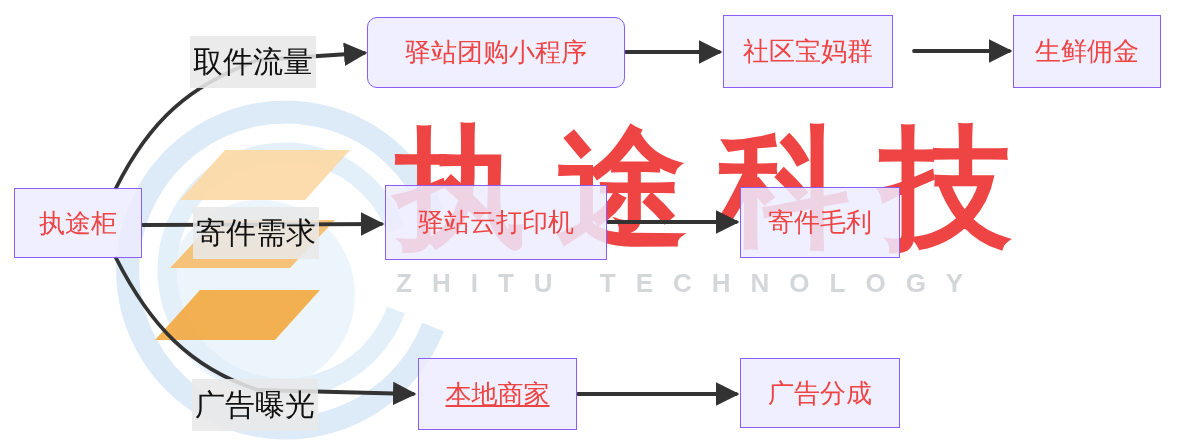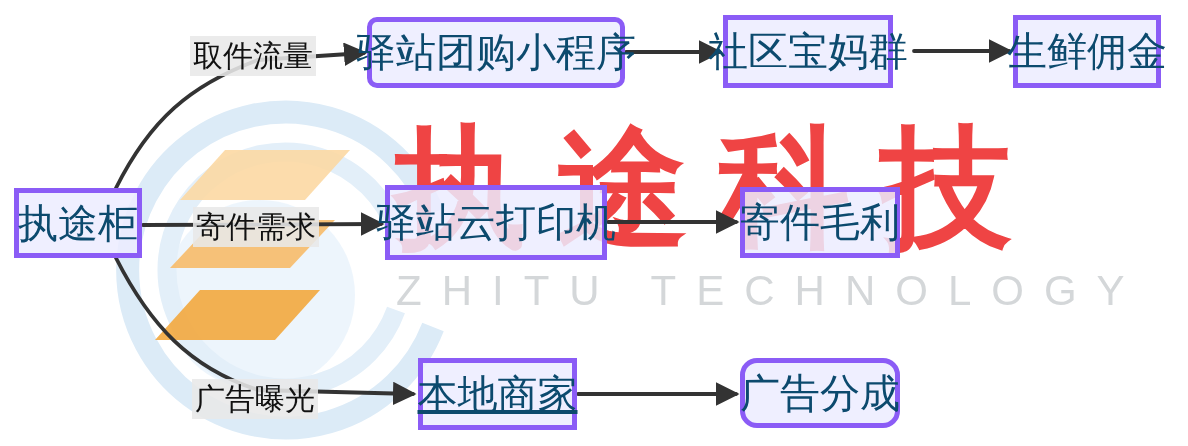--- a/index.html
+++ b/index.html
@@ -13,56 +13,56 @@
   
   .wm-logo{position:absolute;left:100px;top:80px;width:400px;height:366px;pointer-events:none;}
   .wm-cn{
     position:absolute;left:394px;top:122px;
     font-size:132px;line-height:1;font-weight:700;
     letter-spacing:30px;color:#ef4444;white-space:nowrap;
     pointer-events:none;
   }
   .wm-en{
     position:absolute;left:396px;top:270px;
-    font-size:42px;line-height:1;font-weight:400;
+    font-size:26px;line-height:1;font-weight:700;
     letter-spacing:20px;color:#d4d7d9;white-space:nowrap;
     pointer-events:none;
   }
   
   .edges{position:absolute;left:0;top:0;width:1188px;height:446px;}
   .edge-path{fill:none;stroke:#333333;stroke-width:3.8px;stroke-linecap:round;}
   
   .edge-label{
     position:absolute;
     background:rgba(232,232,232,0.88);
     color:#111111;
     font-size:30px;line-height:1.2;
-    padding:2px 3px;
+    padding:8px 3px;
     white-space:nowrap;
   }
   
   .node{
     position:absolute;
     background:rgba(236,236,255,0.85);
-    border:5px solid #8b5cf6;
-    color:#0c4a6e;
-    font-size:40px;
+    border:1px solid #8b5cf6;
+    color:#ef4444;
+    font-size:26px;
     display:flex;align-items:center;justify-content:center;
     white-space:nowrap;
     box-sizing:border-box;
   }
   .node.rounded{border-radius:10px;}
   .n-hub{left:14px;top:188px;width:128px;height:70px;}
   .n-miniprogram{left:367px;top:17px;width:258px;height:71px;}
   .n-momgroup{left:723px;top:15px;width:170px;height:73px;}
   .n-freshcommission{left:1013px;top:15px;width:148px;height:73px;}
   .n-cloudprinter{left:385px;top:185px;width:222px;height:75px;}
   .n-shippingmargin{left:740px;top:187px;width:160px;height:71px;text-align:center;}
   .n-localmerchants{left:418px;top:358px;width:159px;height:72px;text-decoration:underline;}
-  .n-adshare{left:740px;top:358px;width:160px;height:70px;border-radius:17px;}
+  .n-adshare{left:740px;top:358px;width:160px;height:70px;}
   .el-pickup{left:190px;top:36px;}
   .el-ship{left:193px;top:207px;}
   .el-ad{left:192px;top:379px;}
 </style>
 </head>
 <body>
 
 <div class="stage">
 
   <svg class="wm-logo" viewBox="0 0 400 366" aria-hidden="true">

